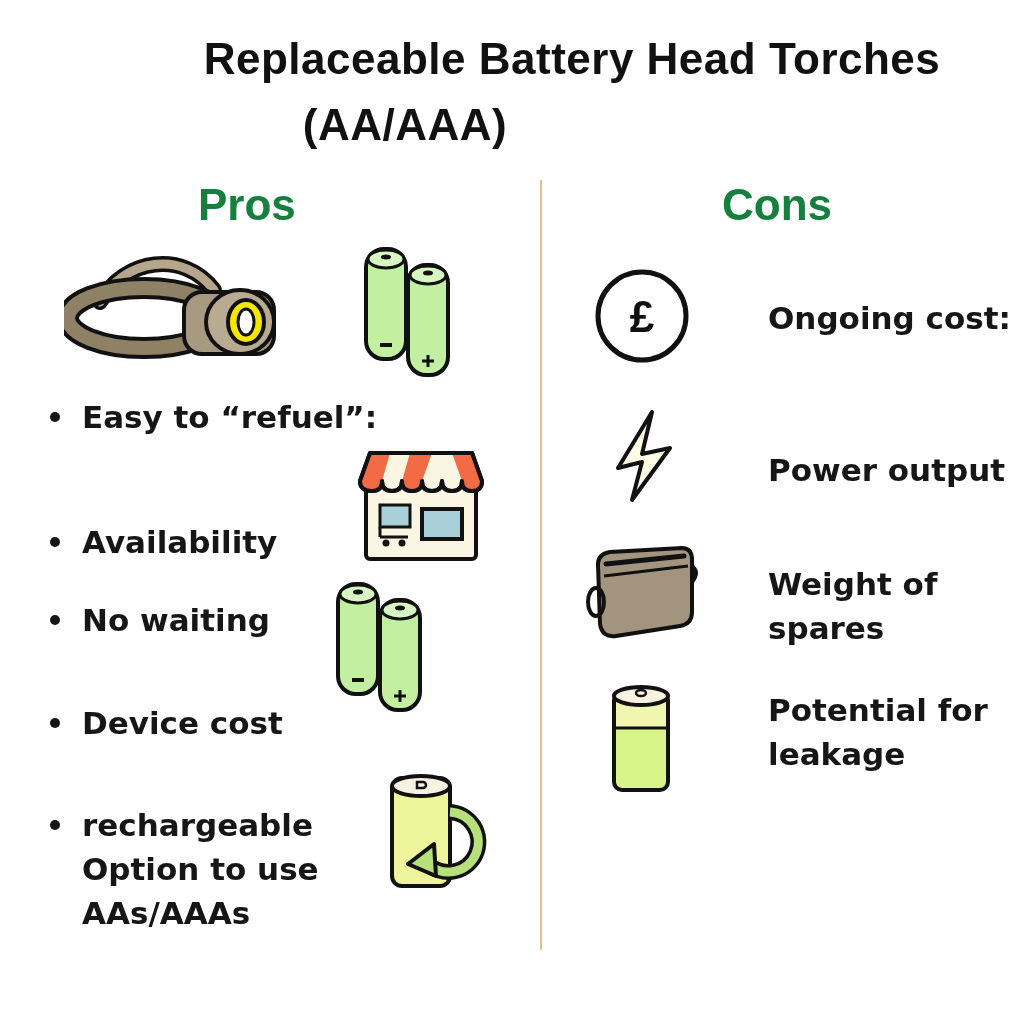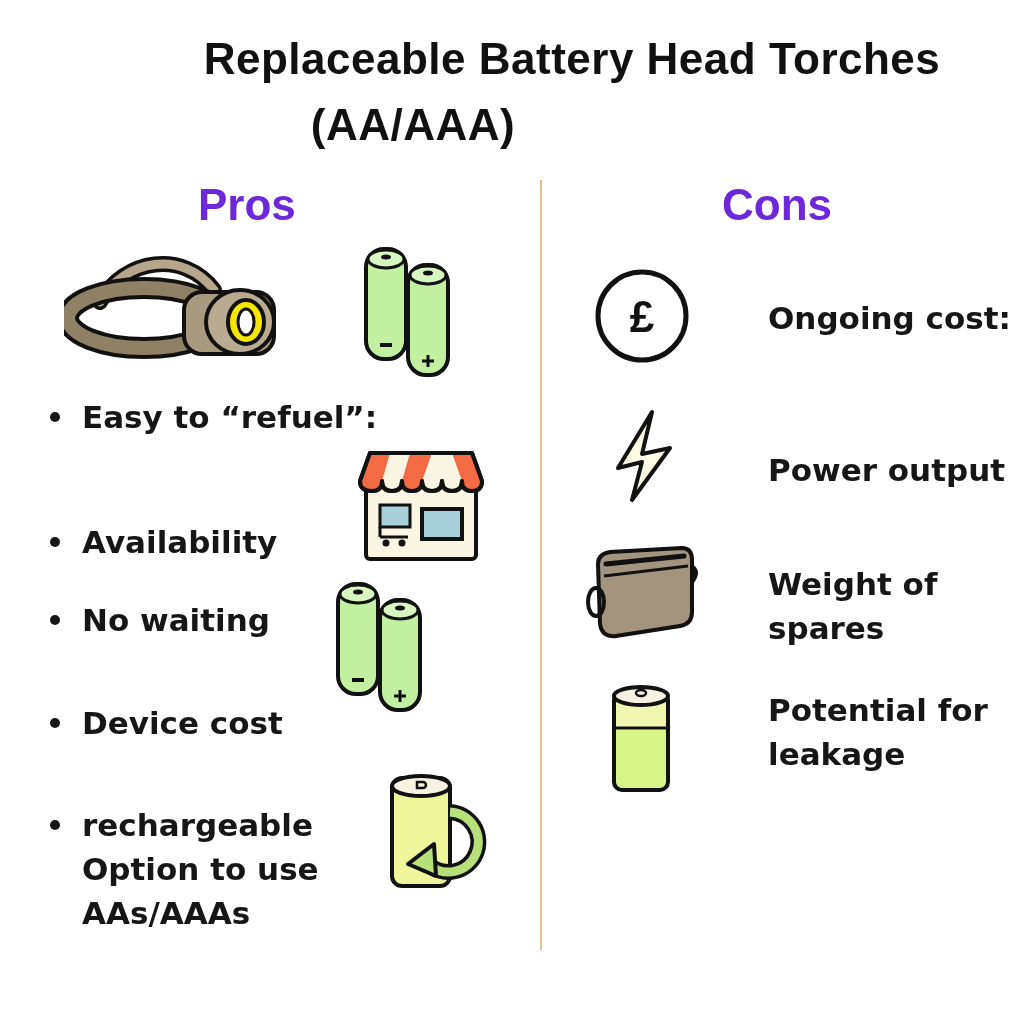--- a/index.html
+++ b/index.html
@@ -1,22 +1,22 @@
 <!DOCTYPE html>
 <html><head>
 <meta charset="utf-8">
 <style>
   html, body { margin:0; padding:0; }
   body { width:1024px; height:1024px; background:#ffffff; position:relative; overflow:hidden;
          font-family:"DejaVu Sans", sans-serif; color:#141414; }
-  .title { position:absolute; left:8px; width:810px; text-align:center; font-family:"Liberation Sans", sans-serif;
+  .title { position:absolute; left:0; width:810px; text-align:center; font-family:"Liberation Sans", sans-serif;
            font-weight:bold; font-size:44px; letter-spacing:0.5px; color:#111; }
   #t1 { top:34px; left:60px; width:1024px; }
   #t2 { top:100px; }
-  .col-head { position:absolute; font-family:"Liberation Sans", sans-serif; font-weight:bold; font-size:44px; color:#6d28d9; }
+  .col-head { position:absolute; font-family:"Liberation Sans", sans-serif; font-weight:bold; font-size:44px; color:#15803d; }
   #pros-h { left:198px; top:180px; }
   #cons-h { left:722px; top:180px; }
   .divider { position:absolute; left:540px; top:180px; width:2px; height:770px; background:#e3c08f; }
   .bullet { position:absolute; left:50px; font-size:31px; font-weight:bold; line-height:44px; color:#161616; }
   .bullet .dot { display:inline-block; width:10px; height:10px; background:#161616; border-radius:50%;
                  margin-right:22px; vertical-align:middle; position:relative; top:-3px; }
   .bullet .txt { display:inline-block; vertical-align:top; }
   .con { position:absolute; left:720px; font-size:31px; font-weight:bold; line-height:44px; color:#161616;margin-left:48px; }
   .icon { position:absolute; }
 </style>

